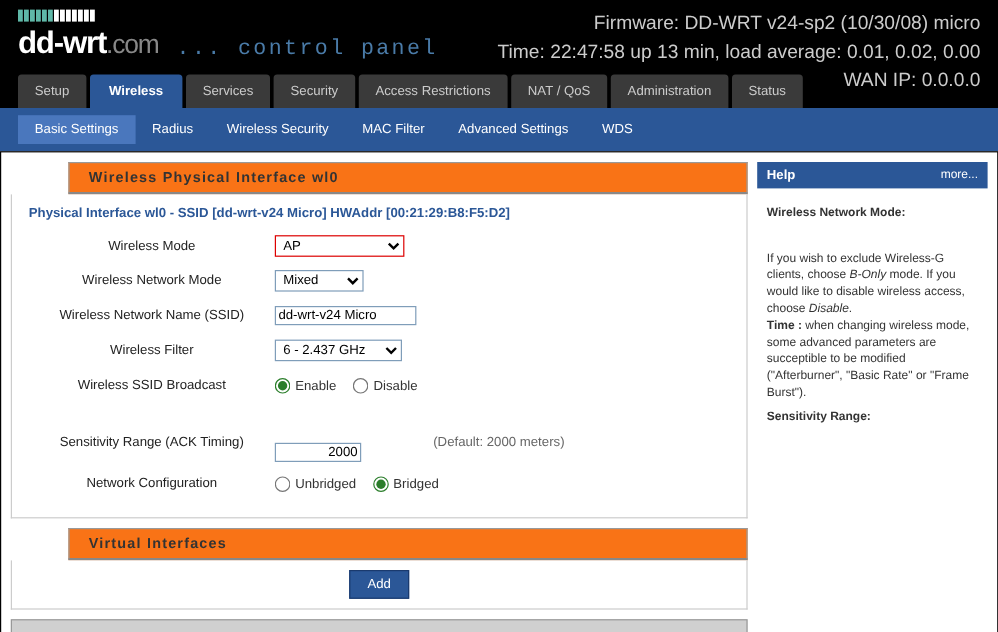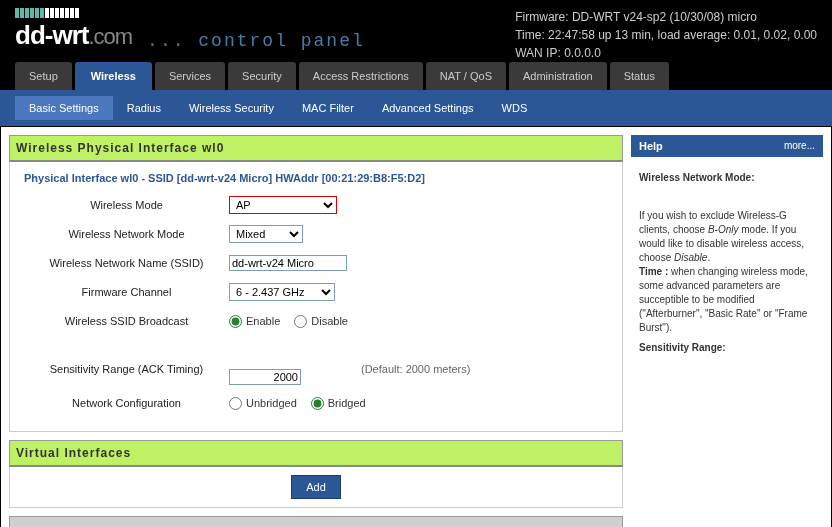--- a/index.html
+++ b/index.html
@@ -6,45 +6,45 @@
 body { font-family: Verdana, Arial, sans-serif; font-size: 11px; background: #000; color: #333; width: 832px; }
 .header { background: #000; color: #fff; padding: 8px 15px 0 15px; display: flex; justify-content: space-between; align-items: flex-start; height: 62px; }
 .logo-area { display: flex; align-items: flex-end; gap: 15px; }
 .logo-bars { display: flex; gap: 1px; margin-bottom: 2px; }
 .bar { width: 4px; height: 10px; }
 .bar.teal { background: #5fb8a8; }
 .bar.white { background: #fff; }
 .logo-text { font-size: 26px; font-weight: bold; color: #fff; letter-spacing: -1px; }
 .logo-text .com { color: #888; font-weight: normal; font-size: 22px; }
 .subtitle { color: #4a7ba8; font-size: 18px; letter-spacing: 2px; font-family: "Courier New", monospace; }
-.header-info { font-size: 12px; color: #ccc; line-height: 1.5; }
+.header-info { text-align: right; font-size: 16px; color: #ccc; line-height: 1.5; }
 .tabs-main { background: #000; padding: 0 15px; display: flex; gap: 3px; }
 .tab-main { background: #3a3a3a; color: #ccc; padding: 8px 14px; font-size: 11px; cursor: pointer; border-top-left-radius: 3px; border-top-right-radius: 3px; }
 .tab-main.active { background: #2b5797; color: #fff; font-weight: bold; padding: 8px 16px; }
 .tabs-sub { background: #2b5797; padding: 6px 15px; display: flex; gap: 0; }
 .tab-sub { color: #fff; padding: 6px 14px; font-size: 11px; cursor: pointer; }
 .tab-sub.active-sub { background: #4a77bd; }
 .content-wrap { background: #fff; padding: 8px; display: flex; gap: 8px; border: 1px solid #000; }
 .main-panel { flex: 1; }
 .help-panel { width: 192px; }
-.section-header { background: #bef264; border: 1px solid #999; padding: 5px 6px; font-weight: bold; font-size: 12px; color: #333; letter-spacing: 1px; border-bottom: 2px solid #888; }
+.section-header { background: #f97316; border: 1px solid #999; padding: 5px 16px; font-weight: bold; font-size: 12px; color: #333; letter-spacing: 1px; border-bottom: 2px solid #888; margin-left: 48px; }
 .section-body { border: 1px solid #ccc; border-top: none; padding: 10px 14px; background: #fff; }
 .section-title-link { color: #2b5797; font-weight: bold; font-size: 11px; margin-bottom: 10px; }
 .form-row { display: flex; align-items: center; margin-bottom: 7px; min-height: 22px; }
 .form-label { width: 205px; font-size: 11px; color: #222; text-align: center; }
 .form-control { flex: 1; display: flex; align-items: center; gap: 8px; }
 select, input[type="text"] { font-size: 11px; padding: 1px 2px; border: 1px solid #7f9db9; background: #fff; }
 select.wide { width: 108px; }
 select.med { width: 74px; }
 select.chan { width: 106px; }
 input.ssid { width: 118px; }
 input.ack { width: 72px; text-align: right; margin-top: 16px; }
 .hl-red { border: 1px solid #d00 !important; }
 .radio-group { display: flex; gap: 14px; align-items: center; }
-.radio-group label { display: flex; align-items: center; gap: 4px; font-size: 11px; }
+.radio-group label { display: flex; align-items: flex-end; gap: 4px; font-size: 11px; }
 .default-text { color: #666; font-size: 11px; margin-left: 52px; }
 .spacer { height: 14px; }
 .center-btn { text-align: center; padding: 8px 0; }
 .btn { background: #2b5797; color: #fff; border: 1px solid #1a3a6e; padding: 5px 14px; font-size: 11px; cursor: pointer; }
 .footer-buttons { background: #d0d0d0; border: 1px solid #999; padding: 12px; text-align: center; margin-top: 8px; display:flex; justify-content:center; gap: 30px;}
 .help-header { background: #2b5797; color: #fff; padding: 5px 8px; display: flex; justify-content: space-between; font-weight: bold; font-size: 11px; }
 .help-header a { color: #fff; font-weight: normal; font-size: 10px; text-decoration: none; }
 .help-body { padding: 8px; font-size: 10px; line-height: 1.4; color: #333; }
 .help-body dt { font-weight: bold; margin-top: 6px; }
 .help-body dd { margin-bottom: 6px; margin-top: 24px; }
@@ -124,21 +124,21 @@
       </div>
 
       <div class="form-row">
         <div class="form-label">Wireless Network Name (SSID)</div>
         <div class="form-control">
             <input type="text" class="ssid" value="dd-wrt-v24 Micro" style="">
           </div>
       </div>
 
       <div class="form-row">
-        <div class="form-label">Firmware Channel</div>
+        <div class="form-label">Wireless Filter</div>
         <div class="form-control">
             <select class="chan"><option>6 - 2.437 GHz</option></select>
           </div>
       </div>
 
       <div class="form-row">
         <div class="form-label">Wireless SSID Broadcast</div>
         <div class="form-control radio-group">
           <label>
               <input type="radio" name="bc" checked="" style=""> 

